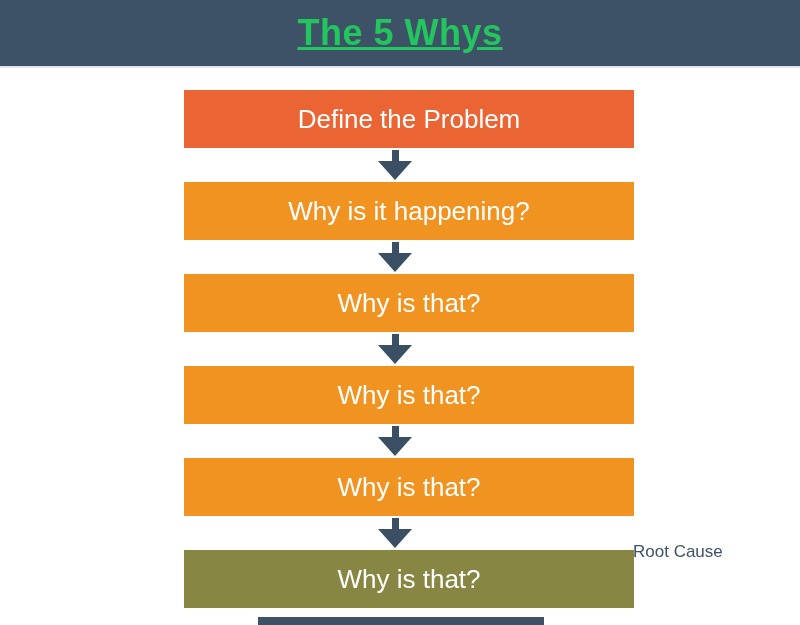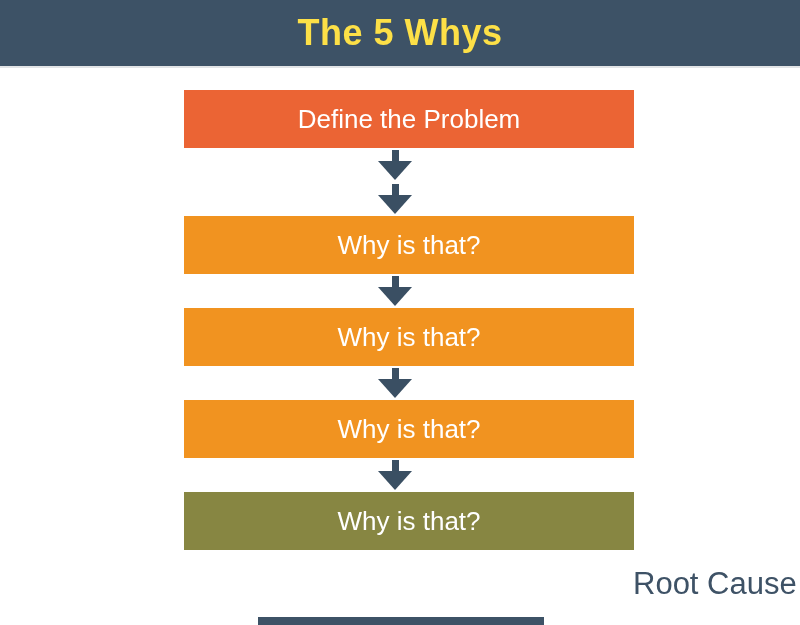--- a/index.html
+++ b/index.html
@@ -12,24 +12,25 @@
   }
   .header {
     position: absolute; top: 0; left: 0;
     width: 800px; height: 68px;
     background: #3d5266;
     border-bottom: 2px solid #e2e4e6;
     display: flex; align-items: center; justify-content: center;
     box-sizing: border-box;
   }
   .header .title {
-    color: #fde047;
+    color: #22c55e;
     font-size: 36px;
     font-weight: bold;
     letter-spacing: 0.5px;
+    text-decoration: underline;
   }
   .flow {
     position: absolute; top: 90px; left: 170px;
     width: 450px;
     display: flex; flex-direction: column; align-items: center;
   }
   .step {
     width: 450px; height: 58px;
     display: flex; align-items: center; justify-content: center;
     color: #ffffff;
@@ -45,23 +46,23 @@
   }
   .arrow .stem { width: 7px; height: 11px; background: #3a4f63; }
   .arrow .head {
     width: 0; height: 0;
     border-left: 17px solid transparent;
     border-right: 17px solid transparent;
     border-top: 19px solid #3a4f63;
   }
   .root-cause-label {
     position: absolute;
-    left: 633px; top: 566px;
+    left: 633px; top: 542px;
     color: #3e5266;
-    font-size: 31px;
+    font-size: 17px;
   }
   .footer-band {
     position: absolute;
     left: 258px; top: 617px;
     width: 286px; height: 8px;
     background: #3d5266;
   }
 </style>
 </head>
 <body>
@@ -72,20 +73,23 @@
 
 <div class="flow">
   <div class="step" style="background: rgb(235, 100, 52);">
     <span>Define the Problem</span>
   </div>
   <div class="arrow">
     <div class="stem" style="background: rgb(58, 79, 99);"></div>
     <div class="head" style="border-top-color: rgb(58, 79, 99);"></div>
   </div>
 
+  <div class="step" style="background: rgb(241, 147, 32);">
+    <span>Why is it happening?</span>
+  </div>
   <div class="arrow">
     <div class="stem" style="background: rgb(58, 79, 99);"></div>
     <div class="head" style="border-top-color: rgb(58, 79, 99);"></div>
   </div>
 
   <div class="step" style="background: rgb(241, 147, 32);">
     <span>Why is that?</span>
   </div>
   <div class="arrow">
     <div class="stem" style="background: rgb(58, 79, 99);"></div>

